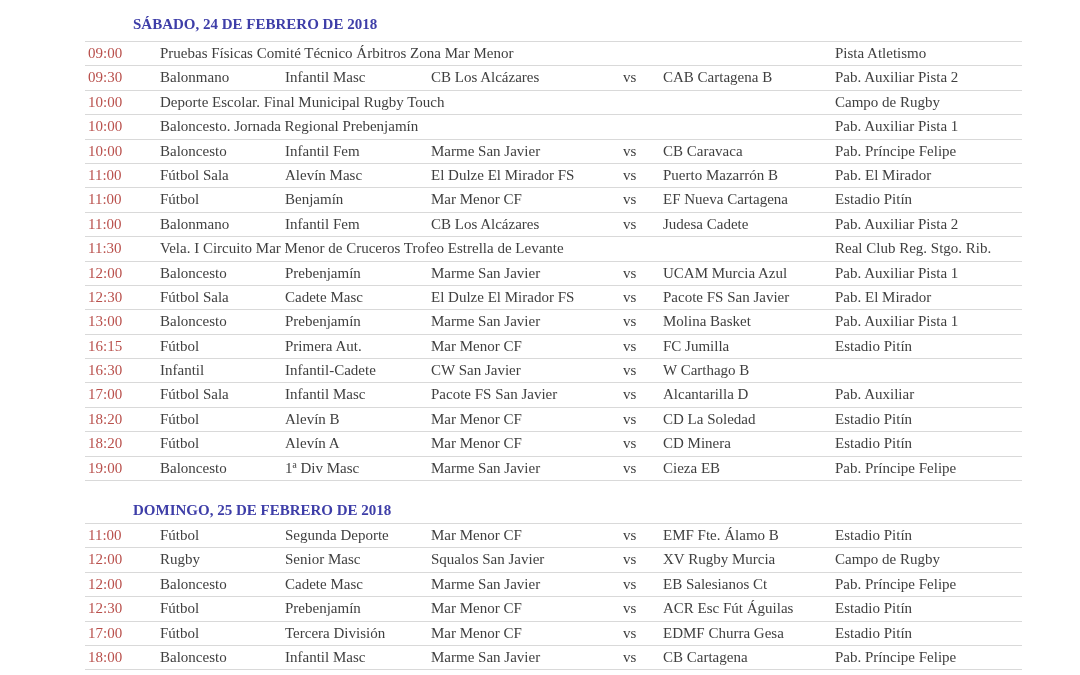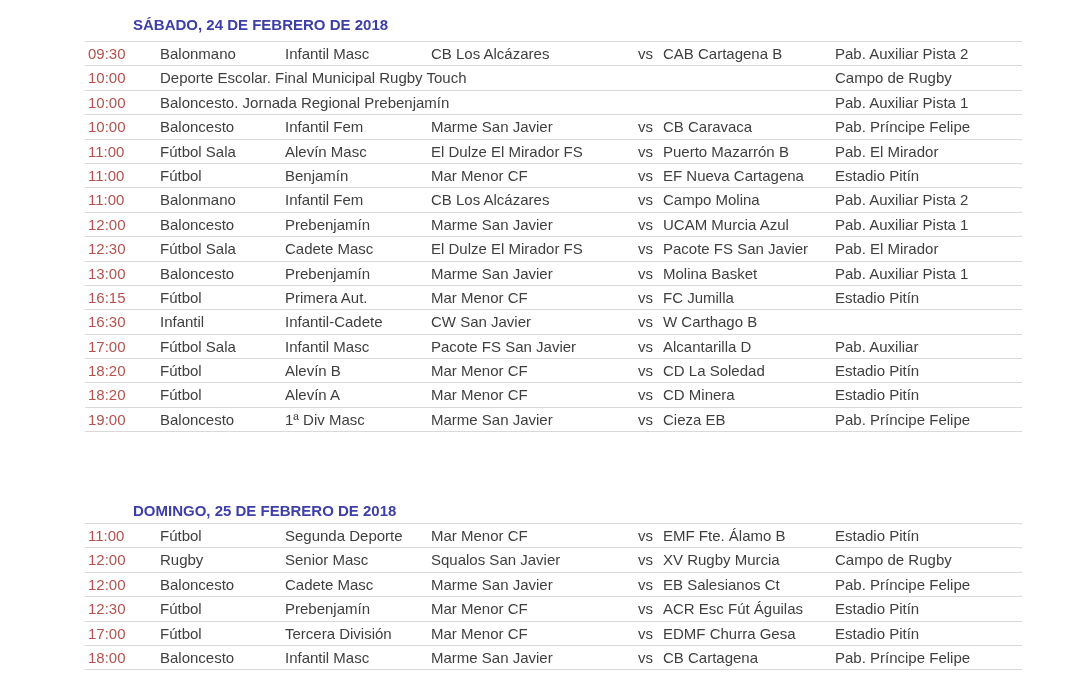--- a/index.html
+++ b/index.html
@@ -1,19 +1,19 @@
 <!DOCTYPE html>
 <html><head>
 <meta charset="utf-8">
 <style>
   html,body{margin:0;padding:0;background:#ffffff;}
   body{width:1080px;height:675px;overflow:hidden;}
   .page{
     position:relative;width:1080px;height:675px;
-    font-family:Liberation Sans, sans-serif;
+    font-family:Liberation Serif, serif;
     font-size:15px;color:#3f3f3f;background:#ffffff;
   }
   .day-header{
     position:absolute;left:133px;
     font-weight:bold;font-size:15px;color:#3e3ea8;
     white-space:nowrap;
   }
   #sat-header{top:16px;}
   #sun-header{top:502px;}
   .sched{
@@ -26,32 +26,37 @@
     position:relative;height:23.4px;
     border-bottom:1px solid #d9d9d9;
   }
   .row span{
     position:absolute;top:0;line-height:23.4px;white-space:nowrap;
   }
   .c-time{left:3px;color:#b9504c;}
   .c-sport{left:75px;}
   .c-cat{left:200px;}
   .c-home{left:346px;}
-  .c-vs{left:538px;width:30px;text-align:right;}
+  .c-vs{left:538px;width:30px;text-align:left;}
   .c-away{left:578px;}
   .c-venue{left:750px;}
   .c-event{left:75px;}
 </style>
 </head>
 <body>
 
 <div class="page">
   <div class="day-header" id="sat-header">SÁBADO, 24 DE FEBRERO DE 2018</div>
   <div class="sched" id="sat-table">
       <div class="row">
+        <span class="c-time">09:00</span>
+        <span class="c-event">Pruebas Físicas Comité Técnico Árbitros Zona Mar Menor</span>
+        <span class="c-venue">Pista Atletismo</span>
+      </div>
+      <div class="row">
         <span class="c-time">09:30</span>
         <span class="c-sport">Balonmano</span>
         <span class="c-cat">Infantil Masc</span>
         <span class="c-home">CB Los Alcázares</span>
         <span class="c-vs">vs</span>
         <span class="c-away">CAB Cartagena B</span>
         <span class="c-venue">Pab. Auxiliar Pista 2</span>
       </div>
       <div class="row">
         <span class="c-time">10:00</span>
@@ -89,22 +94,27 @@
         <span class="c-vs">vs</span>
         <span class="c-away">EF Nueva Cartagena</span>
         <span class="c-venue">Estadio Pitín</span>
       </div>
       <div class="row">
         <span class="c-time">11:00</span>
         <span class="c-sport">Balonmano</span>
         <span class="c-cat">Infantil Fem</span>
         <span class="c-home">CB Los Alcázares</span>
         <span class="c-vs">vs</span>
-        <span class="c-away">Campo Molina</span>
+        <span class="c-away">Judesa Cadete</span>
         <span class="c-venue">Pab. Auxiliar Pista 2</span>
+      </div>
+      <div class="row">
+        <span class="c-time">11:30</span>
+        <span class="c-event">Vela. I Circuito Mar Menor de Cruceros Trofeo Estrella de Levante</span>
+        <span class="c-venue">Real Club Reg. Stgo. Rib.</span>
       </div>
       <div class="row">
         <span class="c-time">12:00</span>
         <span class="c-sport">Baloncesto</span>
         <span class="c-cat">Prebenjamín</span>
         <span class="c-home">Marme San Javier</span>
         <span class="c-vs">vs</span>
         <span class="c-away">UCAM Murcia Azul</span>
         <span class="c-venue">Pab. Auxiliar Pista 1</span>
       </div>

